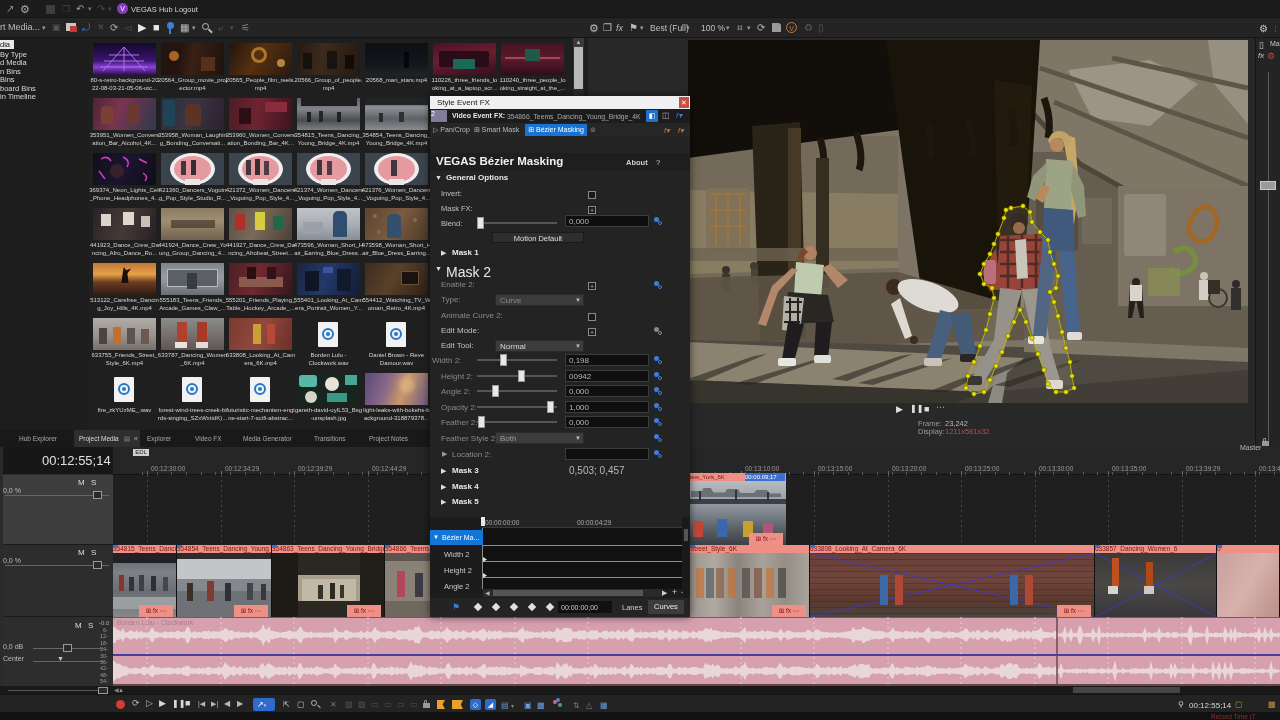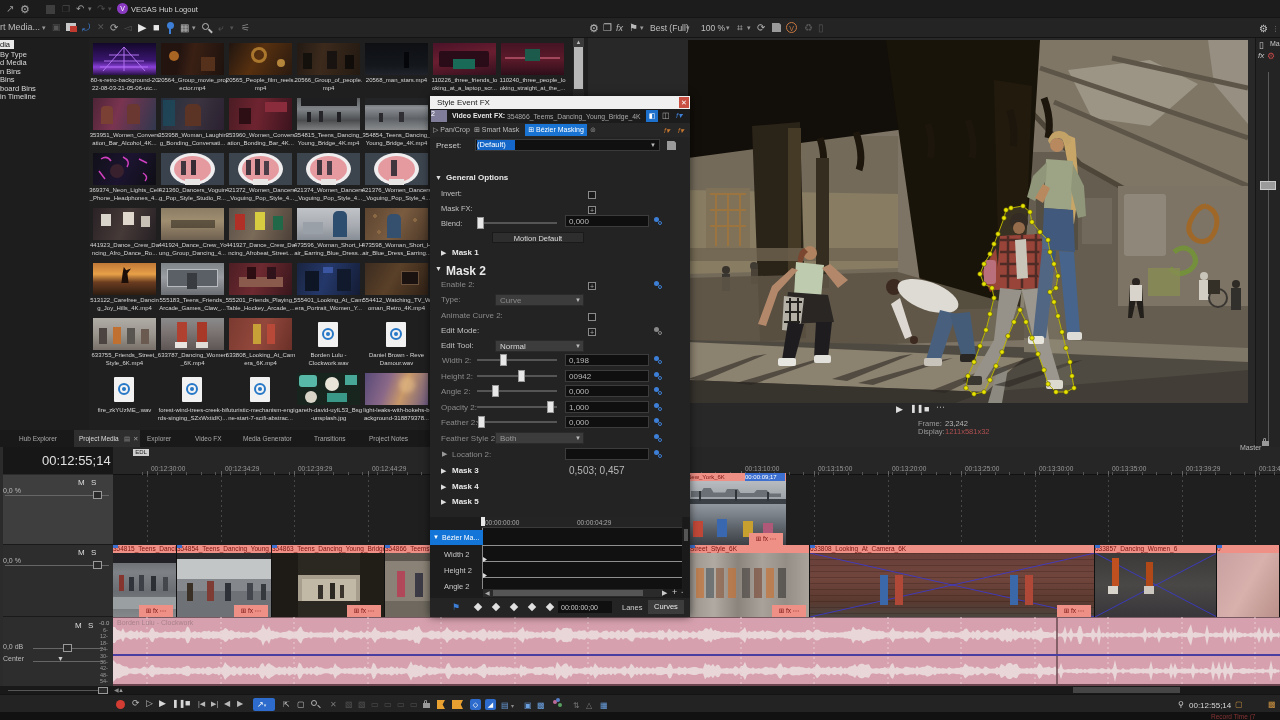--- a/index.html
+++ b/index.html
@@ -847,26 +847,24 @@
 <span class="a" style="left:246px;top:2px;color:#3d7fd6;font-size:8px;font-style:italic">f▾</span>
 </div>
 <div class="a" style="left:0;top:27px;width:260px;height:14px;background:#262626">
 <span class="a" style="left:3px;top:3px;color:#bbb;font-size:7px">▷ Pan/Crop</span>
 <span class="a" style="left:44px;top:3px;color:#bbb;font-size:7px">⊞ Smart Mask</span>
 <div class="a" style="left:95px;top:1px;width:62px;height:12px;background:#1873d3;color:#fff;font-size:7px;text-align:center;line-height:12px">⊞ Bézier Masking</div>
 <span class="a" style="left:160px;top:3px;color:#888;font-size:7px">⊚</span>
 <span class="a" style="left:234px;top:3px;color:#c87830;font-size:7.5px;font-style:italic">f▾</span>
 <span class="a" style="left:248px;top:3px;color:#c87830;font-size:7.5px;font-style:italic">f▾</span>
 </div>
-<div class="a" style="left:0;top:41px;width:260px;height:16px;background:#232323">
-<span class="a" style="left:6px;top:4px;color:#ccc;font-size:8px">Preset:</span>
-<div class="a" style="left:45px;top:2px;width:185px;height:12px;background:#101010;border:1px solid #3a3a3a"></div>
-<div class="a" style="left:47px;top:3px;width:38px;height:10px;background:#1467c8;color:#fff;font-size:7.5px;line-height:10px">(Default)</div>
-<span class="a" style="left:220px;top:5px;color:#bbb;font-size:6px">▼</span>
-<div class="a" style="left:237px;top:4px;width:9px;height:9px;background:#9a9a9a;clip-path:polygon(0 0,80% 0,100% 20%,100% 100%,0 100%)"></div>
+<div class="a" style="left:0;top:57px;width:260px;height:18px;background:#1e1e1e">
+<span class="a" style="left:6px;top:2px;color:#f0f0f0;font-size:11.5px;font-weight:bold">VEGAS Bézier Masking</span>
+<span class="a" style="left:196px;top:5px;color:#ccc;font-size:7.5px;font-weight:bold">About</span>
+<span class="a" style="left:226px;top:5px;color:#ccc;font-size:7.5px">?</span>
 </div>
 <span class="a" style="left:5px;top:78px;color:#ddd;font-size:7px">▼</span>
     <span class="a" style="left:16px;top:77px;color:#e8e8e8;font-size:8px;font-weight:bold">General Options</span>
 <span class="a" style="left:11px;top:93px;color:#c0c0c0;font-size:7.5px">Invert:</span>
 <div class="a" style="left:158px;top:95px;width:8px;height:8px;border:1px solid #8a8a8a;background:#1a1a1a;color:#aaa;font-size:7px;line-height:7px;text-align:center"></div>
 <span class="a" style="left:11px;top:108px;color:#c0c0c0;font-size:7.5px">Mask FX:</span>
 <div class="a" style="left:158px;top:110px;width:8px;height:8px;border:1px solid #8a8a8a;background:#1a1a1a;color:#aaa;font-size:7px;line-height:7px;text-align:center">+</div>
 <span class="a" style="left:11px;top:123px;color:#c0c0c0;font-size:7.5px">Blend:</span>
 <div class="a" style="left:47px;top:126px;width:80px;height:2px;background:#555"></div>
     <div class="a" style="left:47px;top:121px;width:7px;height:12px;background:#e8e8e8;border:1px solid #999"></div>
@@ -874,21 +872,21 @@
       <span style="position:absolute;left:3px;top:1px;font-size:8px;color:#b8b8b8">0,000</span>
     </div>
 <div class="a" style="left:224px;top:121px;width:9px;height:9px;">
       <div style="position:absolute;left:0;top:0;width:5px;height:5px;border-radius:3px;background:#3d7fd6"></div>
       <div style="position:absolute;left:4px;top:4px;width:4px;height:4px;border-radius:2px;border:1px solid #3d7fd6;background:#222"></div>
     </div>
 <div class="a" style="left:62px;top:136px;width:92px;height:11px;background:#2e2e2e;border:1px solid #1a1a1a;color:#ddd;font-size:7.5px;text-align:center;line-height:11px">Motion Default</div>
 <span class="a" style="left:11px;top:153px;color:#ddd;font-size:7px">▶</span>
     <span class="a" style="left:22px;top:152px;color:#e8e8e8;font-size:8px;font-weight:bold">Mask 1</span>
 <span class="a" style="left:5px;top:169px;color:#ddd;font-size:7px">▼</span>
-    <span class="a" style="left:16px;top:168px;color:#e8e8e8;font-size:12px;font-weight:bold">Mask 2</span>
+    <span class="a" style="left:16px;top:168px;color:#e8e8e8;font-size:14px;font-weight:normal">Mask 2</span>
 <span class="a" style="left:11px;top:184px;color:#8a8a8a;font-size:8px">Enable 2:</span>
 <div class="a" style="left:158px;top:186px;width:8px;height:8px;border:1px solid #8a8a8a;background:#1a1a1a;color:#aaa;font-size:7px;line-height:7px;text-align:center">+</div>
 <div class="a" style="left:224px;top:185px;width:9px;height:9px;">
       <div style="position:absolute;left:0;top:0;width:5px;height:5px;border-radius:3px;background:#3d7fd6"></div>
       <div style="position:absolute;left:4px;top:4px;width:4px;height:4px;border-radius:2px;border:1px solid #3d7fd6;background:#222"></div>
     </div>
 <span class="a" style="left:11px;top:199px;color:#8a8a8a;font-size:8px">Type:</span>
 <div class="a" style="left:65px;top:198px;width:89px;height:12px;background:#3c3c3c;border:1px solid #2a2a2a;">
       <span style="position:absolute;left:4px;top:1px;font-size:8px;color:#8a8a8a">Curve</span>
       <span style="position:absolute;right:2px;top:2px;font-size:6px;color:#bbb">▼</span>
@@ -899,21 +897,21 @@
 <div class="a" style="left:158px;top:232px;width:8px;height:8px;border:1px solid #8a8a8a;background:#1a1a1a;color:#aaa;font-size:7px;line-height:7px;text-align:center">+</div>
 <div class="a" style="left:224px;top:231px;width:9px;height:9px;">
       <div style="position:absolute;left:0;top:0;width:5px;height:5px;border-radius:3px;background:#888"></div>
       <div style="position:absolute;left:4px;top:4px;width:4px;height:4px;border-radius:2px;border:1px solid #888;background:#222"></div>
     </div>
 <span class="a" style="left:11px;top:245px;color:#c0c0c0;font-size:8px">Edit Tool:</span>
 <div class="a" style="left:65px;top:244px;width:89px;height:12px;background:#3c3c3c;border:1px solid #2a2a2a;">
       <span style="position:absolute;left:4px;top:1px;font-size:8px;color:#d8d8d8">Normal</span>
       <span style="position:absolute;right:2px;top:2px;font-size:6px;color:#bbb">▼</span>
     </div>
-<span class="a" style="left:12px;top:260px;color:#8a8a8a;font-size:8px">Width 2:</span>
+<span class="a" style="left:2px;top:260px;color:#8a8a8a;font-size:8px">Width 2:</span>
 <div class="a" style="left:47px;top:263px;width:80px;height:2px;background:#555"></div>
     <div class="a" style="left:70px;top:258px;width:7px;height:12px;background:#e8e8e8;border:1px solid #999"></div>
 <div class="a" style="left:135px;top:258px;width:84px;height:12px;background:#0f0f0f;border:1px solid #3c3c3c;">
       <span style="position:absolute;left:3px;top:1px;font-size:8px;color:#b8b8b8">0,198</span>
     </div>
 <div class="a" style="left:224px;top:260px;width:9px;height:9px;">
       <div style="position:absolute;left:0;top:0;width:5px;height:5px;border-radius:3px;background:#3d7fd6"></div>
       <div style="position:absolute;left:4px;top:4px;width:4px;height:4px;border-radius:2px;border:1px solid #3d7fd6;background:#222"></div>
     </div>
 <span class="a" style="left:11px;top:276px;color:#8a8a8a;font-size:8px">Height 2:</span>

